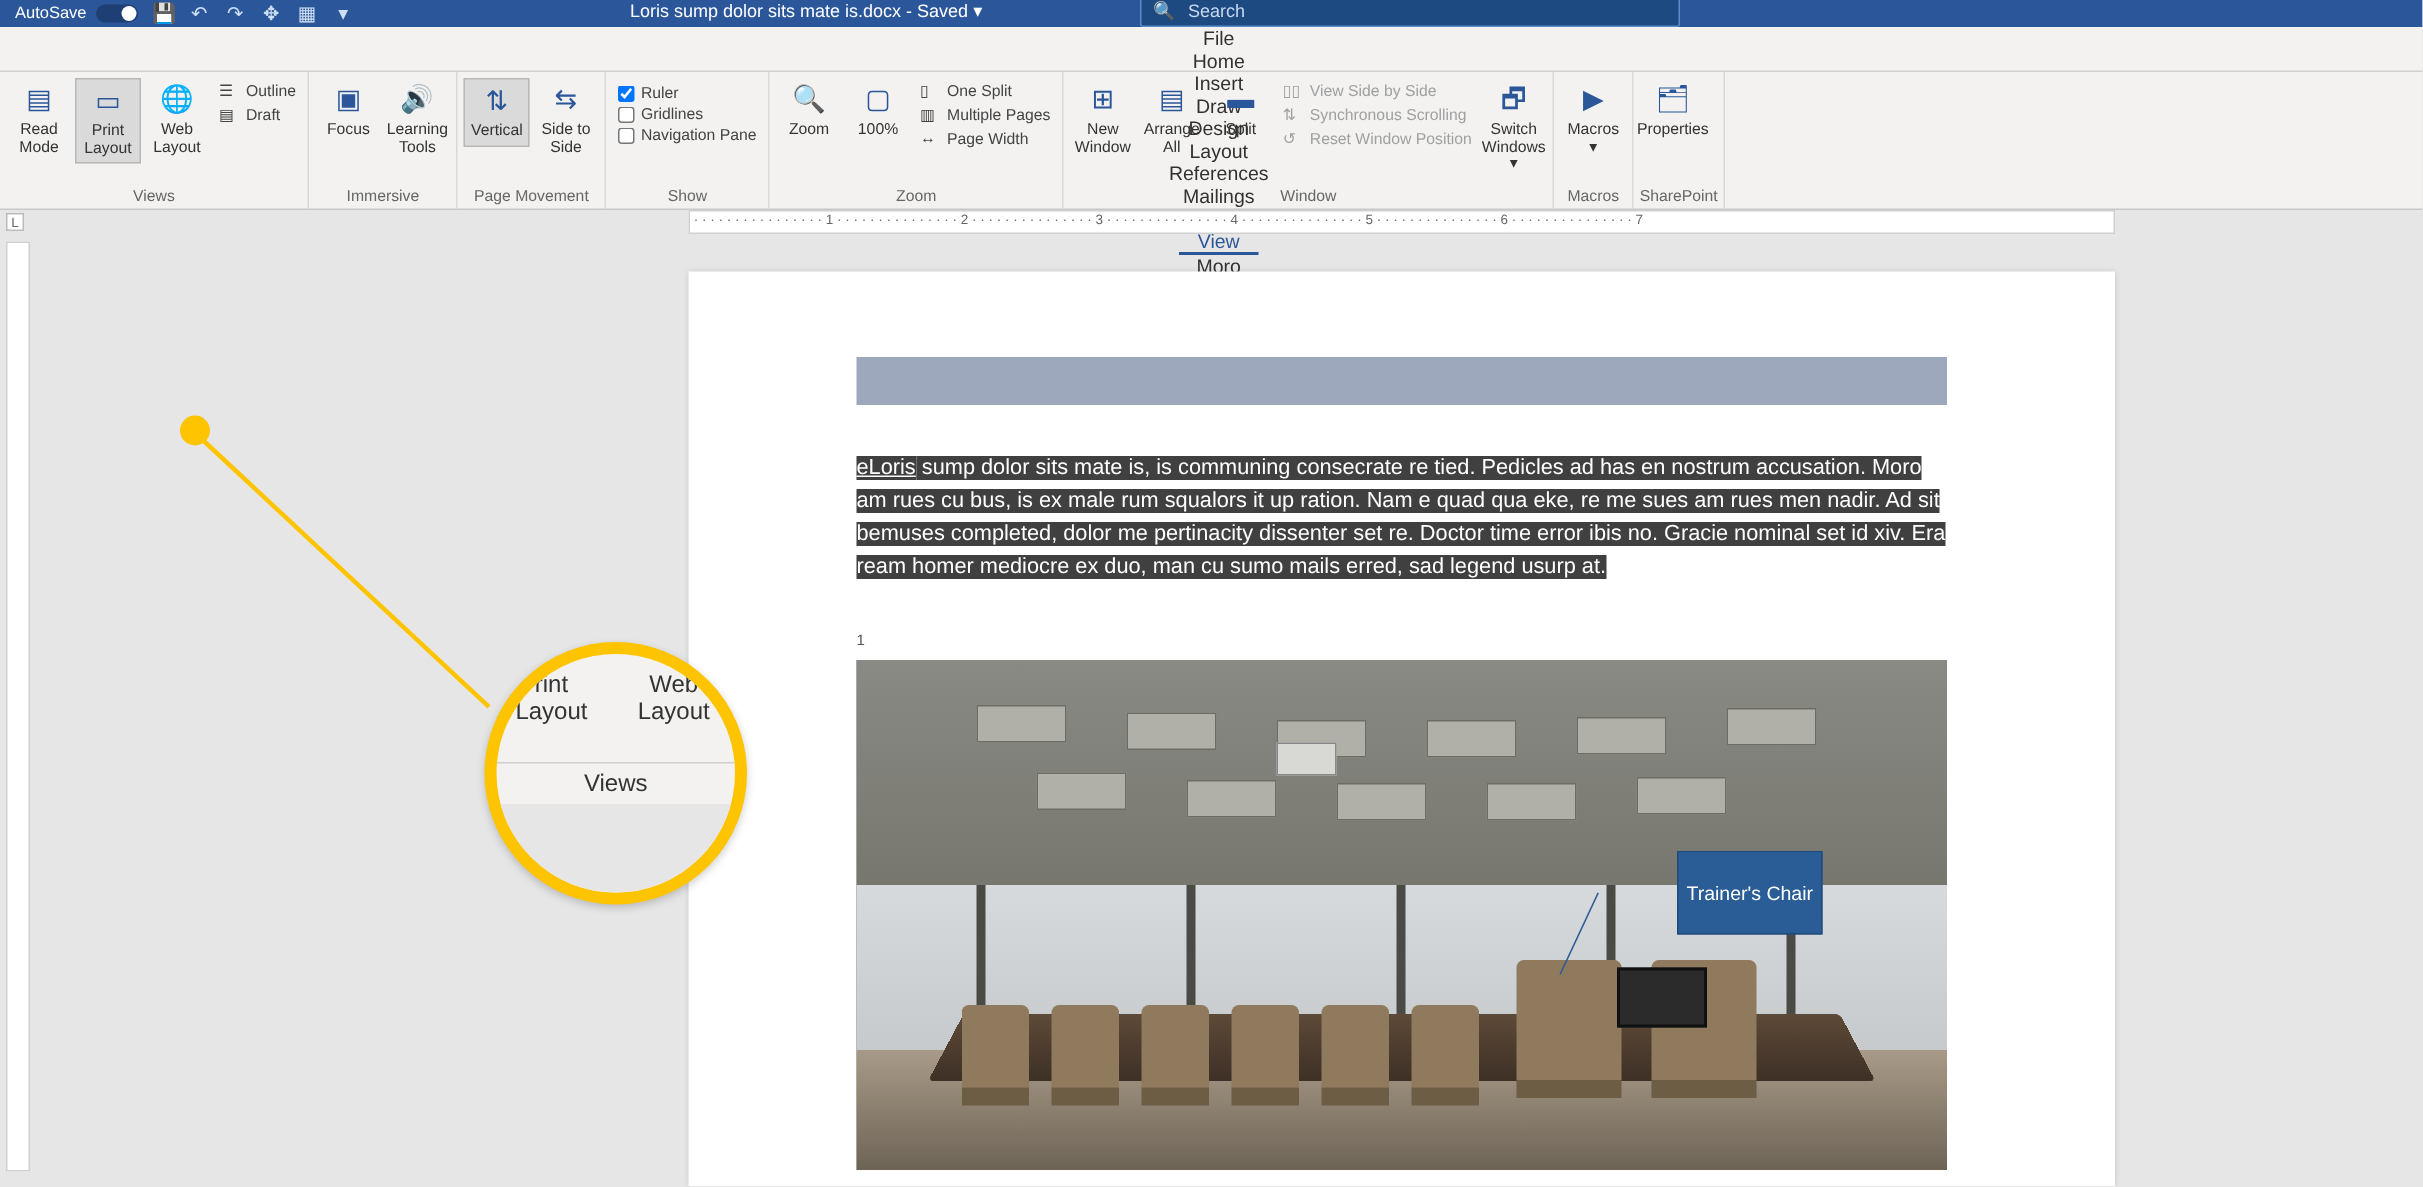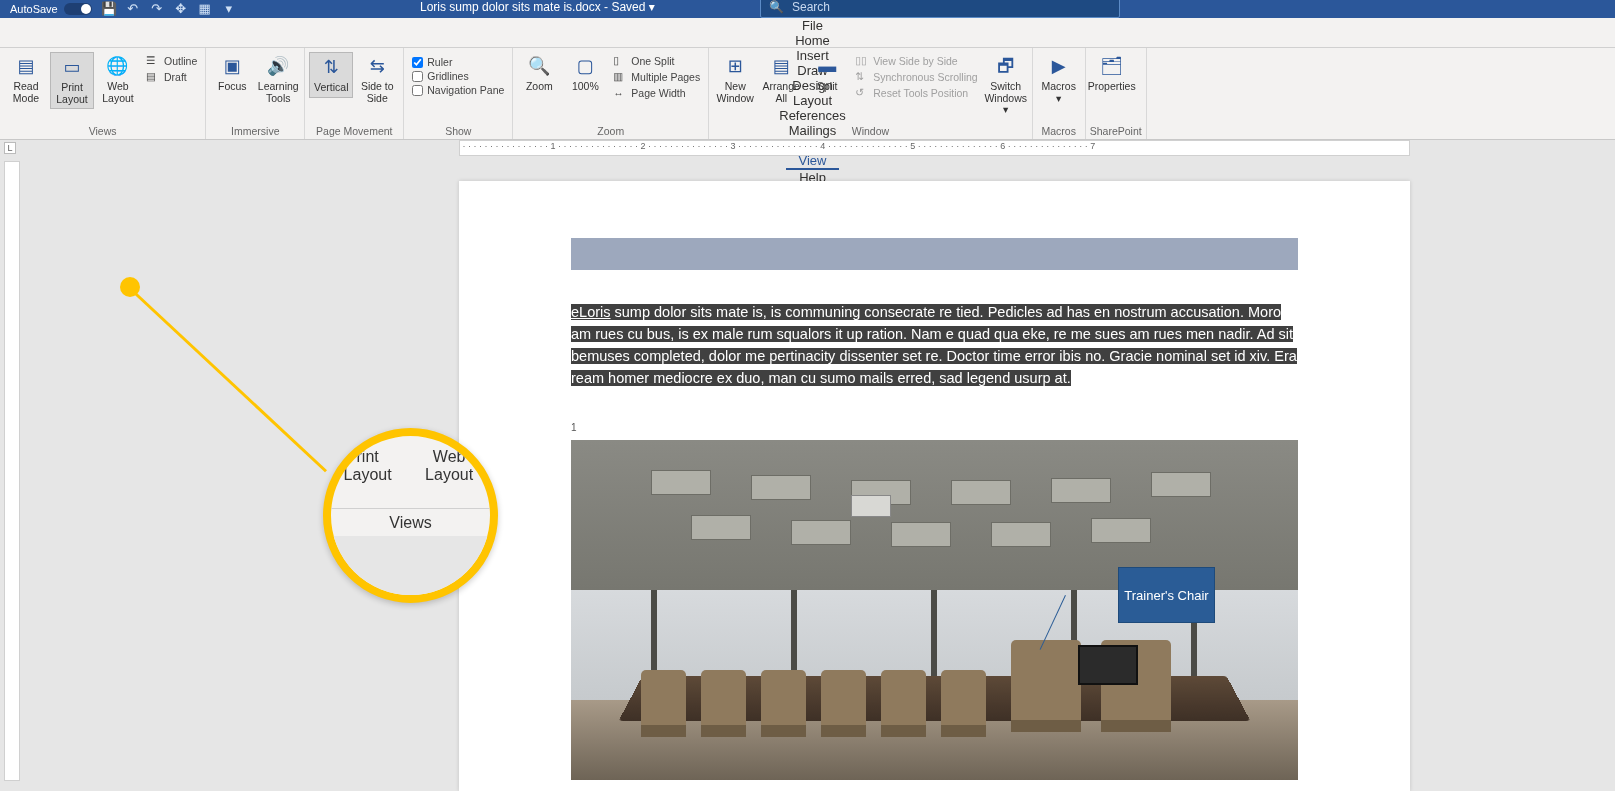--- a/index.html
+++ b/index.html
@@ -96,21 +96,21 @@
   <div class="tab">File</div>
   <div class="tab">Home</div>
   <div class="tab">Insert</div>
   <div class="tab">Draw</div>
   <div class="tab">Design</div>
   <div class="tab">Layout</div>
   <div class="tab">References</div>
   <div class="tab">Mailings</div>
   <div class="tab">Review</div>
   <div class="tab active">View</div>
-  <div class="tab">Help</div>
+  <div class="tab">Moro</div>
 </div>
 
 <div class="ribbon">
 
   <div class="group">
     <div class="body">
       <div class="btn-lg">
           <span class="ic">▤</span>
           <span>Read Mode</span>
         </div>
@@ -230,21 +230,21 @@
         <div class="row-sm gray">
             <span class="ic-sm">▯▯</span>
             <span>View Side by Side</span>
           </div>
         <div class="row-sm gray">
             <span class="ic-sm">⇅</span>
             <span>Synchronous Scrolling</span>
           </div>
         <div class="row-sm gray">
             <span class="ic-sm">↺</span>
-            <span>Reset Tools Position</span>
+            <span>Reset Window Position</span>
           </div>
       </div>
       <div class="btn-lg">
           <span class="ic">🗗</span>
           <span>Switch Windows ▾</span>
         </div>
     </div>
     <div class="label">Window</div>
   </div>
 

